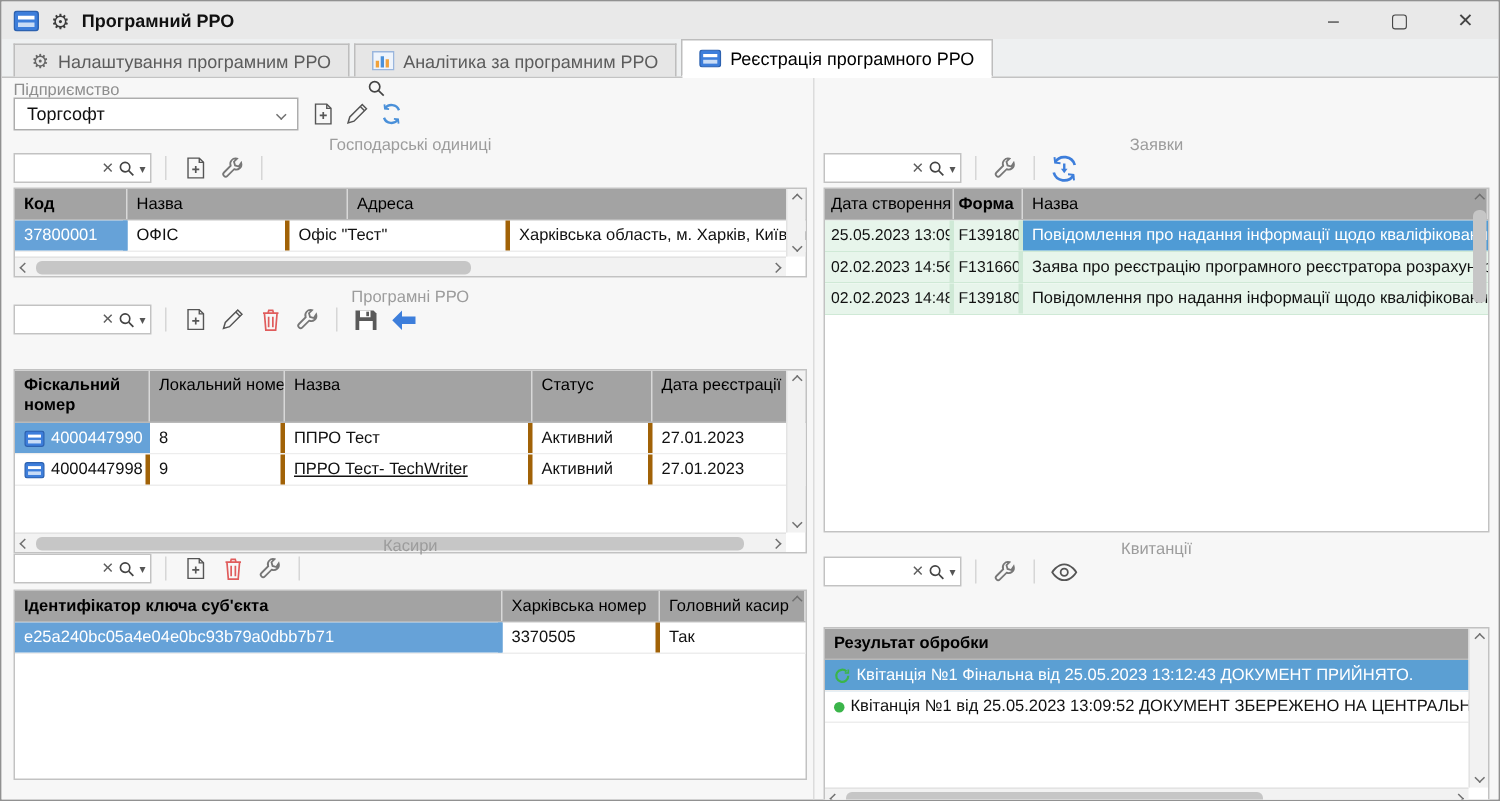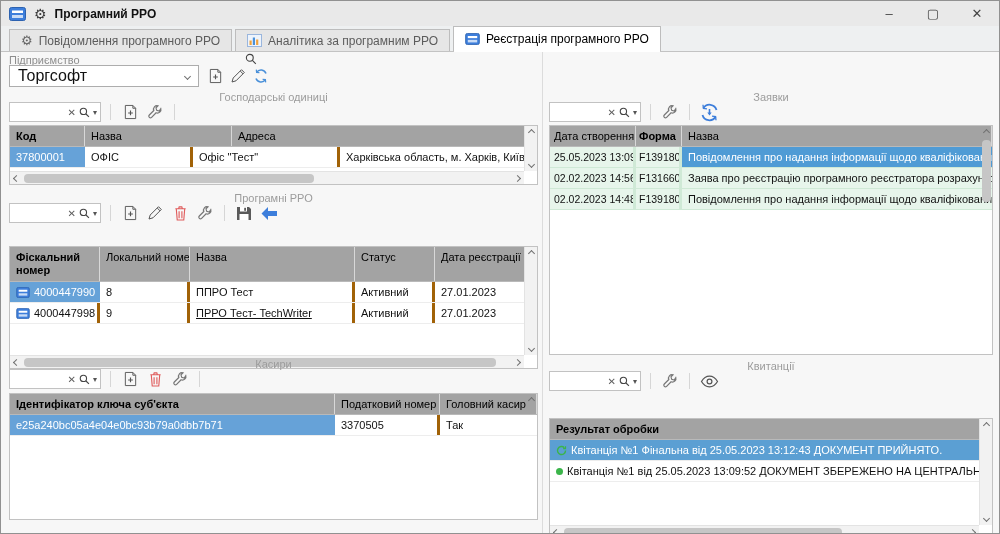--- a/index.html
+++ b/index.html
@@ -20,21 +20,21 @@
             border-bottom:1px solid #c3c3c3; display:flex; align-items:flex-end; padding-left:8px; }
   .tab { height:22px; display:flex; align-items:center; gap:6px; padding:0 11px;
          border:1px solid #bdbdbd; border-bottom:none; background:#e6e6e6; color:#5c5c5c;
          font-size:12px; margin-right:3px; white-space:nowrap; }
   .tab.active { background:#fff; height:25px; color:#000; position:relative; z-index:2; }
   .tab.active::after { content:""; position:absolute; left:0; right:0; bottom:-1px; height:2px; background:#fff; }
   
   .content { position:absolute; left:0; top:51px; right:0; bottom:0; background:#f7f7f7; }
   .field-label { position:absolute; font-size:11px; color:#8e8e8e; }
   .select { position:absolute; width:190px; height:22px; background:#fff; border:1px solid #adadad;
-            display:flex; align-items:center; padding:0 8px; font-size:16px; }
+            display:flex; align-items:center; padding:0 8px; font-size:12px; }
   .select .sel-caret { margin-left:auto; }
   .col-divider { position:absolute; width:1px; background:#dcdcdc; }
   .ptitle { position:absolute; text-align:center; color:#9c9c9c; font-size:11px; }
   
   .toolbar { position:absolute; display:flex; align-items:center; gap:5px; height:22px; }
   .searchbox { width:92px; height:20px; background:#fff; border:1px solid #c2c2c2;
                display:flex; align-items:center; justify-content:flex-end; gap:3px; padding-right:3px; }
   .sb-x { color:#5e5e5e; font-size:10px; }
   .sb-caret { color:#555; font-size:8px; }
   .tsep { width:1px; height:16px; background:#d6d6d6; margin:0 4px; }
@@ -90,21 +90,21 @@
     <div class="win-controls">
       <span class="win-btn">–</span>
       <span class="win-btn">▢</span>
       <span class="win-btn">✕</span>
     </div>
   </div>
 
   <div class="tabbar">
     <div class="tab">
       <span class="gear-glyph" style="font-size:13px;color:#666;">⚙</span>
-      <span>Повідомлення програмного РРО</span>
+      <span>Налаштування програмним РРО</span>
     </div>
     <div class="tab">
       <span>
         <svg width="15" height="13" viewBox="0 0 15 13">
             <rect x="0.5" y="0.5" width="14" height="12" fill="#eef4fc" stroke="#9ab6dd"></rect>
             <rect x="2.5" y="6.5" width="2.2" height="4.5" fill="#f0a23c"></rect>
             <rect x="5.8" y="3.5" width="2.2" height="7.5" fill="#4a90d9"></rect>
             <rect x="9.1" y="5.5" width="2.2" height="5.5" fill="#f0a23c"></rect>
           </svg>
       </span>
@@ -335,21 +335,21 @@
       <span class="tbtn">
         <svg width="16" height="16" viewBox="0 0 16 16" fill="none" stroke="#777" stroke-width="1.2">
             <path d="M13.8 4.6a3.5 3.5 0 0 1-4.7 4.2L4.6 13.3a1.6 1.6 0 0 1-2.3-2.3l4.5-4.5a3.5 3.5 0 0 1 4.2-4.7L9 3.8l.7 2.5 2.5.7 1.6-2.4z"></path>
           </svg>
       </span>
       <span class="tsep"></span>
     </div>
     <div class="tbl" style="left:8px; top:341px; width:529px; height:127px;">
       <div class="thead">
         <span class="th bold" style="width:325px;">Ідентифікатор ключа суб'єкта</span>
-        <span class="th" style="width:105px;">Податковий номер</span>
+        <span class="th" style="width:105px;">Харківська номер</span>
         <span class="th" style="flex:1;">Головний касир</span>
       </div>
       <div class="trow">
         <span class="td sel" style="width:325px;">e25a240bc05a4e04e0bc93b79a0dbb7b71</span>
         <span class="td" style="width:105px;">3370505</span>
         <span class="td" style="flex:1; border-right:none;">Так</span>
       </div>
       <div class="vscroll">
         <span class="chev up" style="top:4px;"></span>
 

